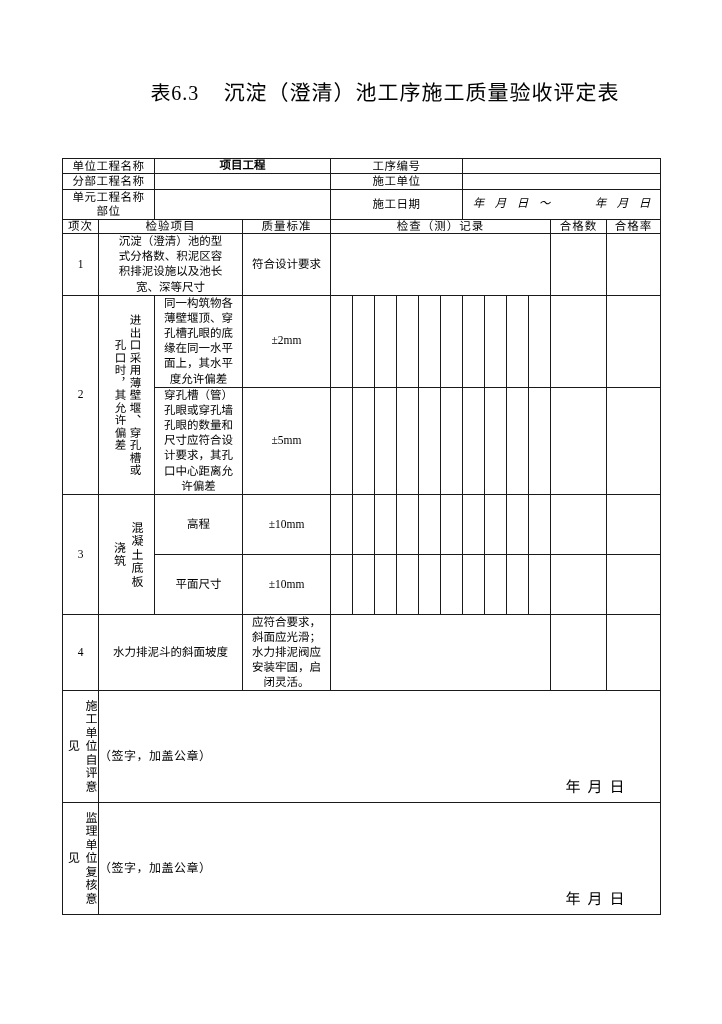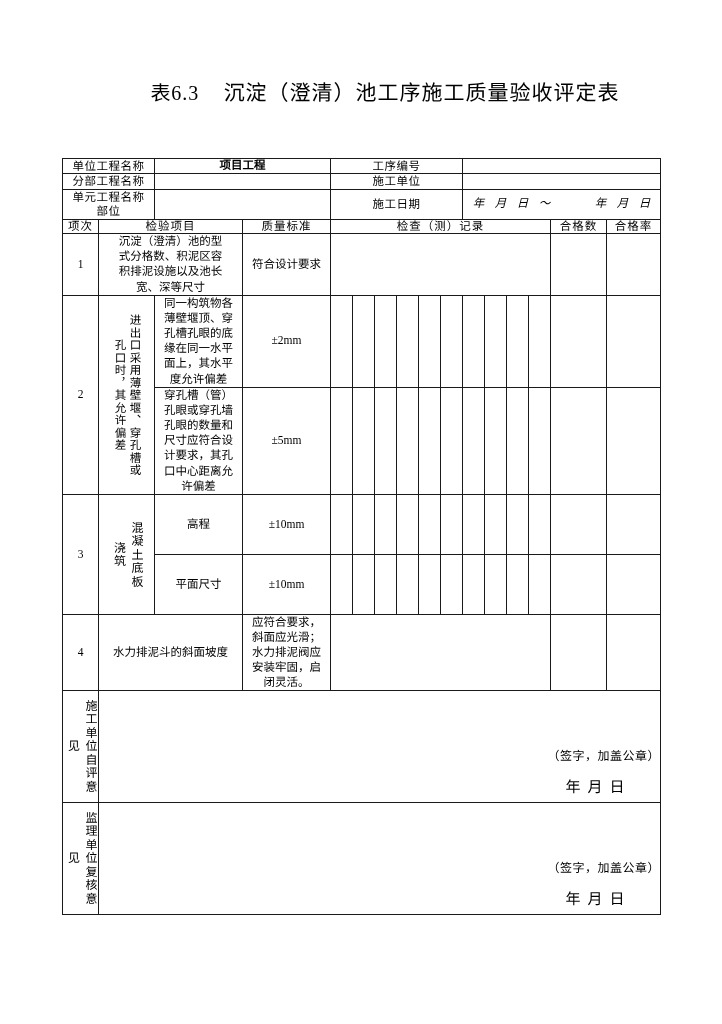--- a/index.html
+++ b/index.html
@@ -155,21 +155,21 @@
   .opinion-body {
     position: relative;
     height: 100%;
     min-height: 104px;
   }
   .sign-line {
     position: absolute;
     left: 0;
     right: 0;
     top: 55px;
-    text-align: right;
+    text-align: left;
     font-size: 12px;
     letter-spacing: 0.5px;
   }
   .date-foot {
     position: absolute;
     right: 32px;
     top: 85px;
     font-size: 15px;
     white-space: nowrap;
   }

